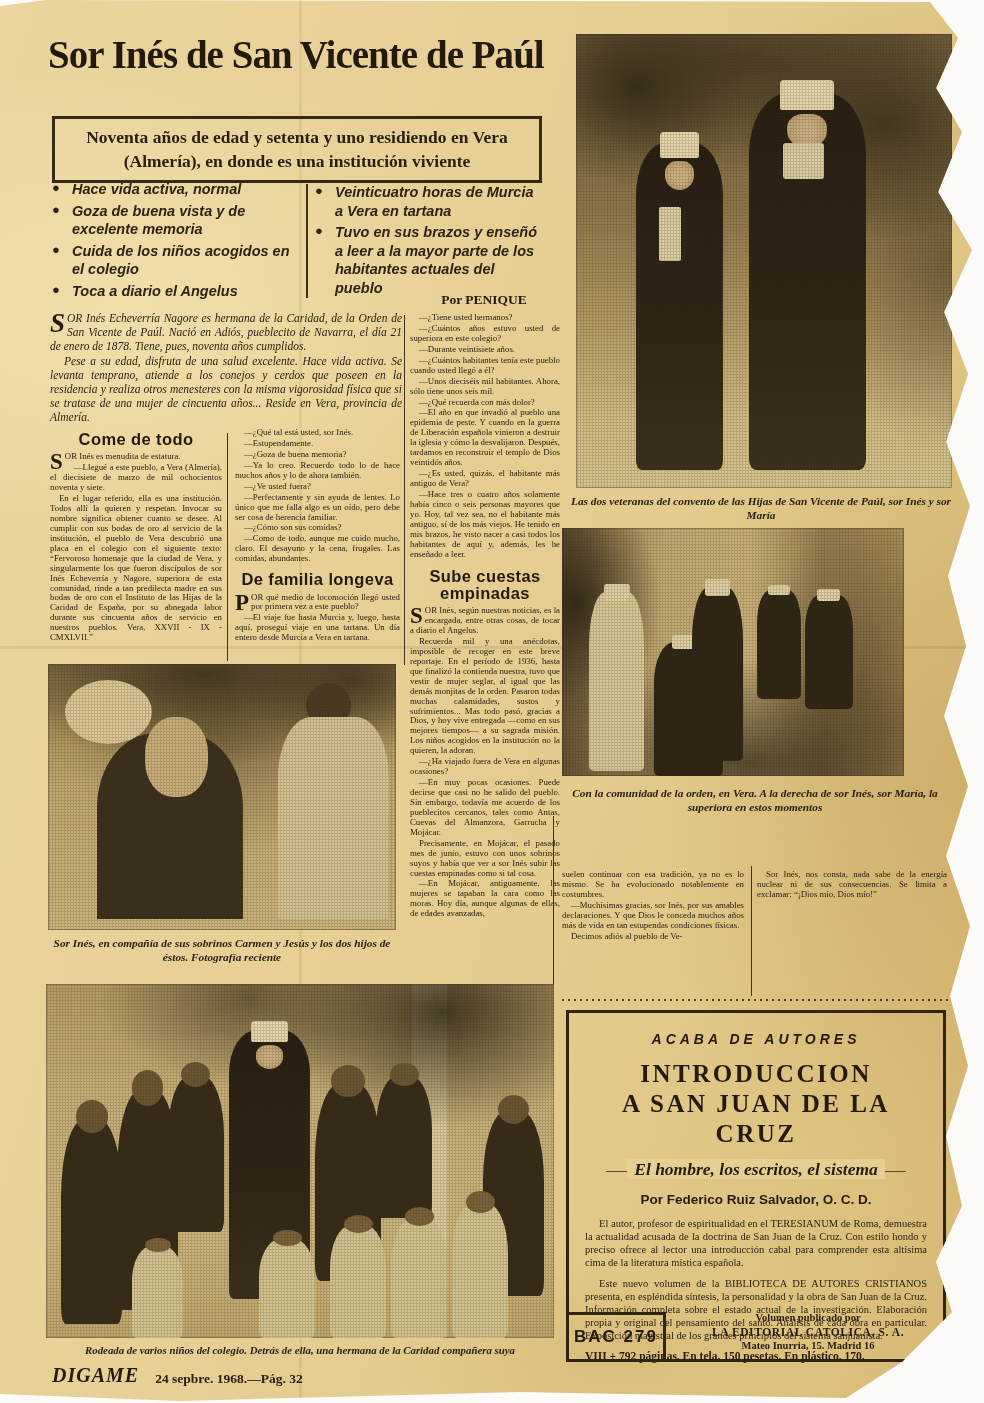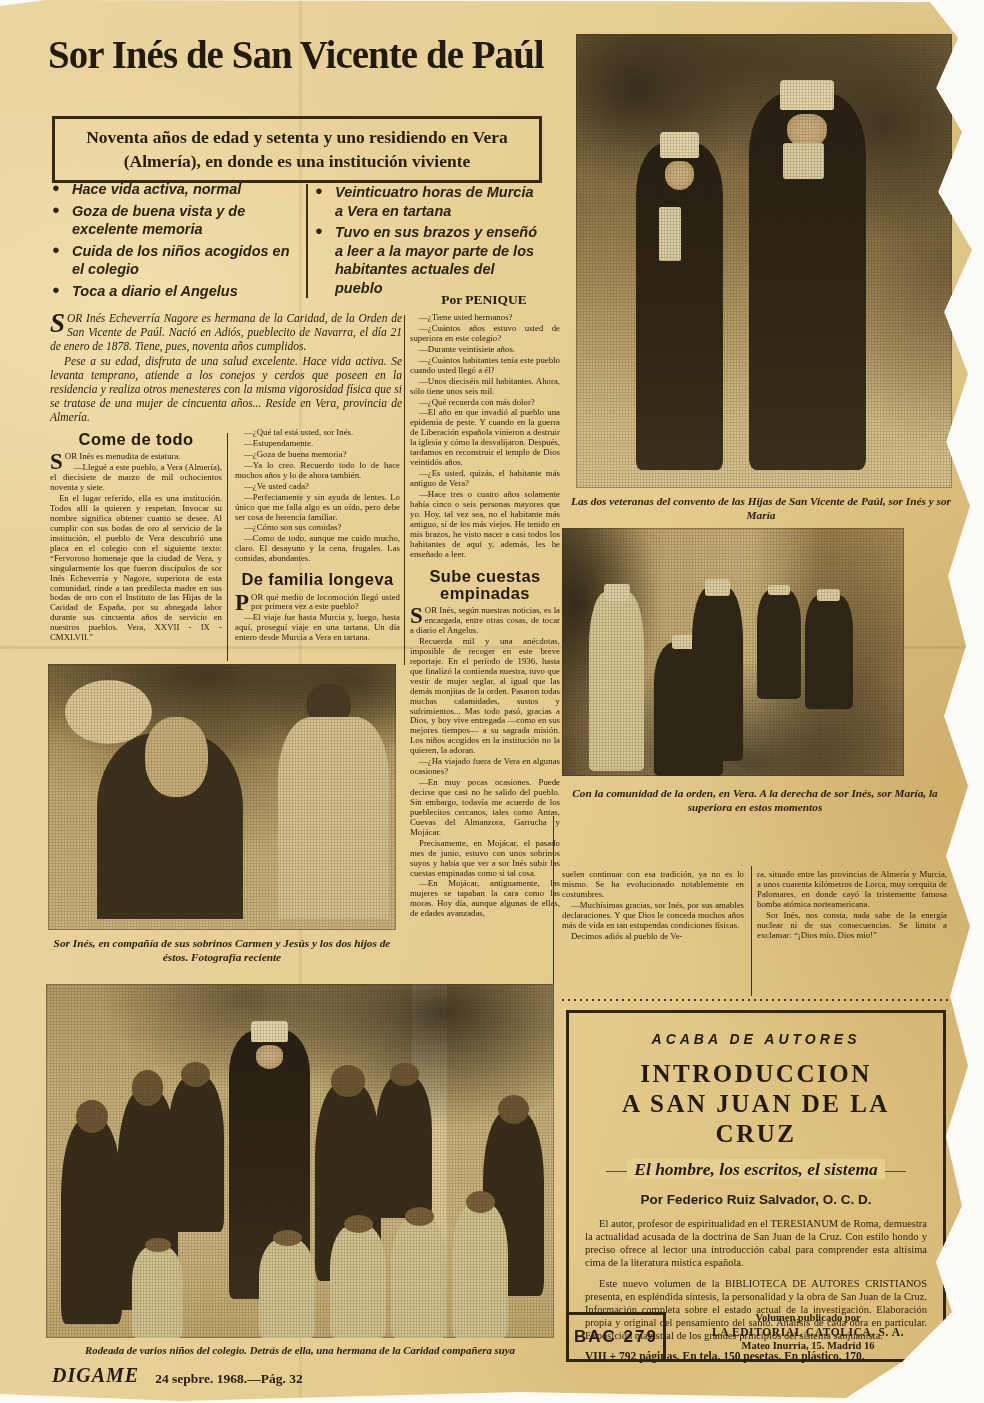--- a/index.html
+++ b/index.html
@@ -158,21 +158,21 @@
       <p class="bp ni"><span class="dropcap">S</span><span>OR Inés es menudita de estatura.</span></p>
       <p class="bp">—Llegué a este pueblo, a Vera (Almería), el diecisiete de marzo de mil ochocientos noventa y siete.</p>
       <p class="bp">En el lugar referido, ella es una institución. Todos allí la quieren y respetan. Invocar su nombre significa obtener cuanto se desee. Al cumplir con sus bodas de oro al servicio de la institución, el pueblo de Vera descubrió una placa en el colegio con el siguiente texto: “Fervoroso homenaje que la ciudad de Vera, y singularmente los que fueron discípulos de sor Inés Echeverría y Nagore, superiora de esta comunidad, rinde a tan predilecta madre en sus bodas de oro con el Instituto de las Hijas de la Caridad de España, por su abnegada labor durante sus cincuenta años de servicio en nuestros pueblos. Vera, XXVII - IX - CMXLVII.”</p>
     </div>
 
     <div class="abs col" style="left:235px;top:428px;width:165px;height:240px;">
       <p class="bp">—¿Qué tal está usted, sor Inés.</p>
       <p class="bp">—Estupendamente.</p>
       <p class="bp">—¿Goza de buena memoria?</p>
       <p class="bp">—Ya lo creo. Recuerdo todo lo de hace muchos años y lo de ahora también.</p>
-      <p class="bp">—¿Ve usted cada?</p>
+      <p class="bp">—¿Ve usted fuera?</p>
       <p class="bp">—Perfectamente y sin ayuda de lentes. Lo único que me falla algo es un oído, pero debe ser cosa de herencia familiar.</p>
       <p class="bp">—¿Cómo son sus comidas?</p>
       <p class="bp">—Como de todo, aunque me cuido mucho, claro. El desayuno y la cena, frugales. Las comidas, abundantes.</p>
       <div class="sec-head" style="margin-top:7px;">De familia longeva</div>
       <p class="bp ni"><span class="dropcap">P</span><span>OR qué medio de locomoción llegó usted por primera vez a este pueblo?</span></p>
       <p class="bp">—El viaje fue hasta Murcia y, luego, hasta aquí, proseguí viaje en una tartana. Un día entero desde Murcia a Vera en tartana.</p>
     </div>
 
     <div class="abs col" style="left:410px;top:313px;width:150px;height:630px;">
       <p class="bp">—¿Tiene usted hermanos?</p>
@@ -214,21 +214,20 @@
     <div class="caption" style="left:560px;top:786px;width:390px;">Con la comunidad de la orden, en Vera. A la derecha de sor Inés, sor María, la superiora en estos momentos</div>
 
     <div class="abs vrule" style="left:553px;top:816px;height:180px;width:1px;"></div>
     <div class="abs vrule" style="left:751px;top:866px;height:130px;width:1px;"></div>
     <div class="abs mini" style="left:562px;top:870px;width:182px;height:126px;">
       <p class="bp ni">suelen continuar con esa tradición, ya no es lo mismo. Se ha evolucionado notablemente en costumbres.</p>
       <p class="bp">—Muchísimas gracias, sor Inés, por sus amables declaraciones. Y que Dios le conceda muchos años más de vida en tan estupendas condiciones físicas.</p>
       <p class="bp">Decimos adiós al pueblo de Ve-</p>
     </div>
     <div class="abs mini" style="left:757px;top:870px;width:190px;height:126px;">
-      <p class="bp ni">ra, situado entre las provincias de Almería y Murcia, a unos cuarenta kilómetros de Lorca, muy cerquita de Palomares, en donde cayó la tristemente famosa bomba atómica norteamericana.</p>
       <p class="bp">Sor Inés, nos consta, nada sabe de la energía nuclear ni de sus consecuencias. Se limita a exclamar: “¡Dios mío, Dios mío!”</p>
     </div>
 
     <div class="abs coil" style="left:560px;top:996px;width:390px;height:8px;"></div>
 
     <div class="abs adbox">
       <div class="ad-kicker">ACABA DE AUTORES</div>
       <div class="ad-title">INTRODUCCION</div>
       <div class="ad-title">A SAN JUAN DE LA CRUZ</div>
       <div class="ad-sub"><span>El hombre, los escritos, el sistema</span></div>

